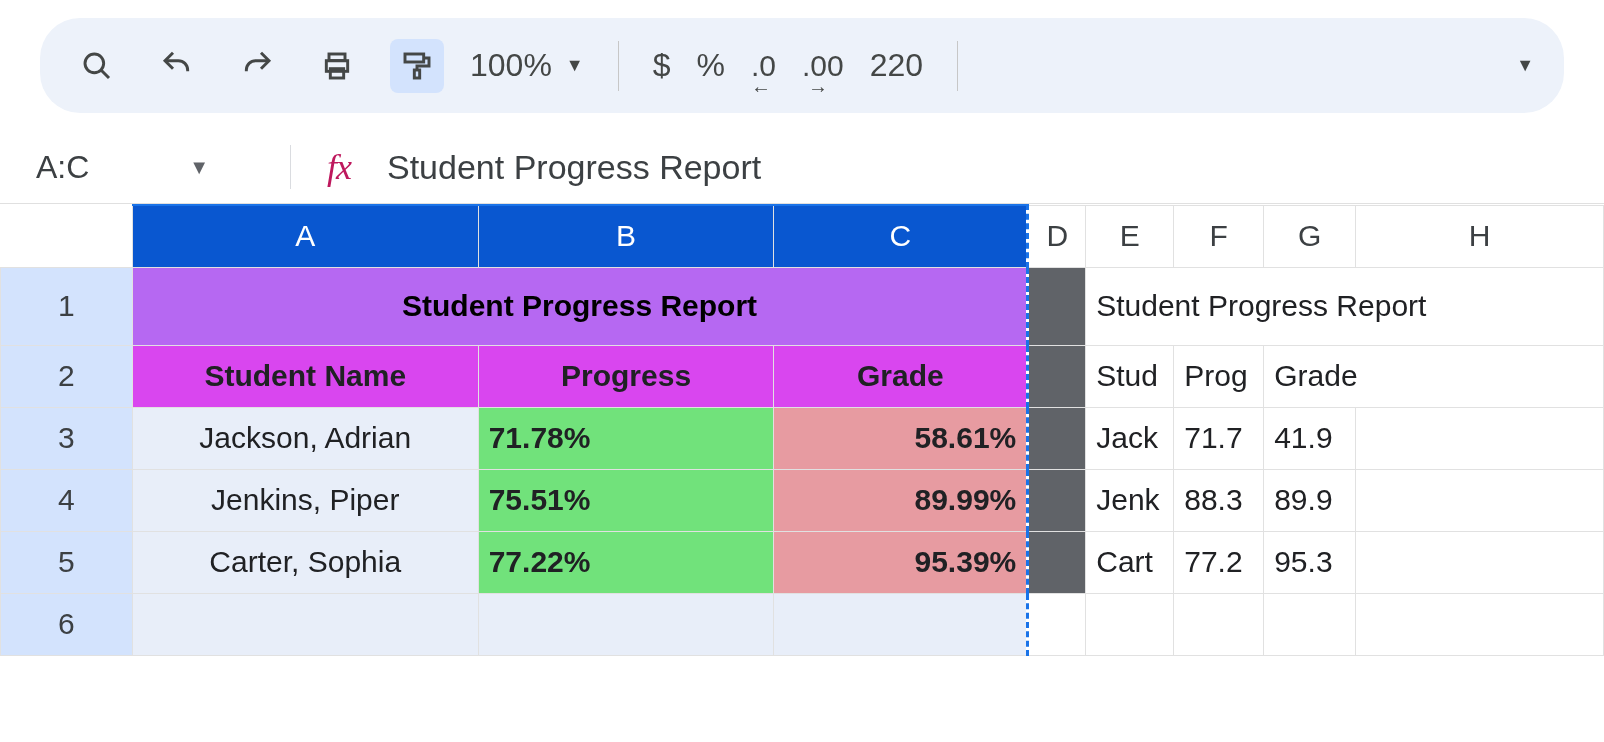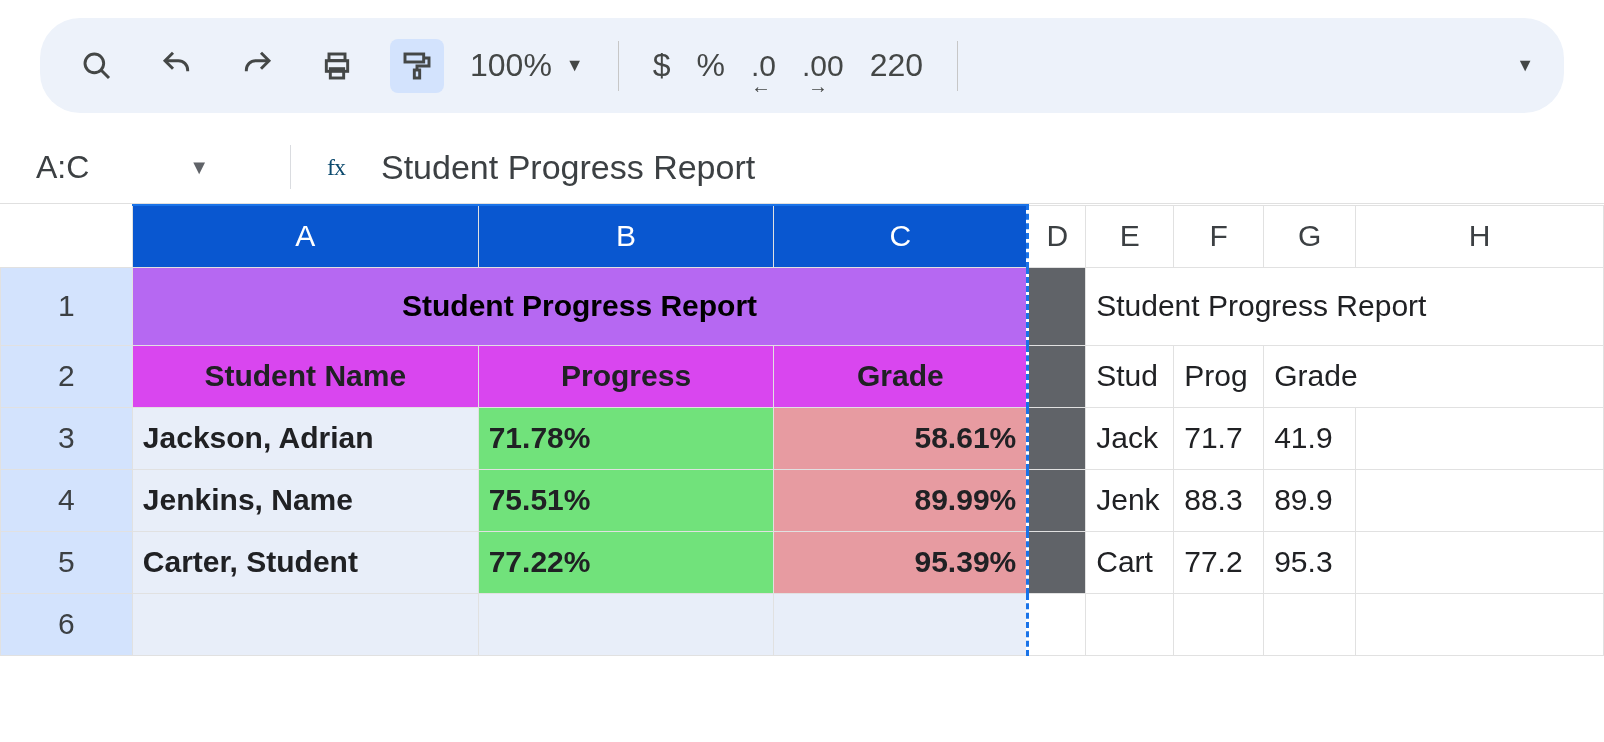--- a/index.html
+++ b/index.html
@@ -43,22 +43,22 @@
   }
   .namebox {
     font-size: 32px; color: #3c4043;
     display: flex; align-items: center; gap: 100px;
     padding-right: 14px;
     min-width: 230px;
   }
   .namebox .caret2 { font-size: 20px; color: #606368; }
   .fbar-div { width: 1px; height: 44px; background: #dadce0; }
   .fx {
-    font-family: "Times New Roman", serif; 
-    font-size: 24px; color: #0c4a6e; letter-spacing: -1px;
+    font-family: "Times New Roman", serif; font-style: italic;
+    font-size: 36px; color: #be185d; letter-spacing: -1px;
     padding: 0 12px;
   }
   .formula-input { font-size: 34px; color: #3c4043; flex: 1; }
 
   
   .grid-wrap { overflow: hidden; }
   .grid { border-collapse: collapse; table-layout: fixed; }
   .grid th, .grid td {
     border: 1px solid #e1e1e1;
     font-size: 30px;
@@ -78,21 +78,21 @@
 
   
   .sel-outline-right { border-right: 3px dashed #1a73e8 !important; }
   .sel-top { border-top: 2px solid #1a73e8 !important; }
 
   
   .title-cell {
     background: #b668f2; color: #000; font-weight: bold; text-align: center; font-size: 42px;
   }
   .head-cell { background: #d946ef; font-weight: bold; text-align: center; font-size: 36px; }
-  .name-cell { background: #e8eef9; font-weight: bold; font-size: 34px; padding-left: 16px; }
+  .name-cell { background: #e8eef9; font-weight: normal; font-size: 34px; padding-left: 16px; text-align: center; }
   .prog-cell { background: #71e27b; font-weight: bold; font-size: 34px; }
   .grade-cell { background: #e79ba1; font-weight: bold; text-align: right; font-size: 34px; }
   .blank-sel { background: #e8eef9; }
 
   
   .gap-col { background: #606368; width: 58px; padding:0 !important; }
   .extra { background: #fff; font-size: 30px; padding: 0 8px; overflow: hidden; }
   .extra.overflow { overflow: visible; }
 </style>
 </head>
@@ -216,32 +216,32 @@
     <td class="prog-cell">71.78%</td>
     <td class="grade-cell sel-outline-right">58.61%</td>
     <td class="gap-col"></td>
     <td class="extra">Jack</td>
     <td class="extra">71.7</td>
     <td class="extra">41.9</td>
     <td class="extra"></td>
   </tr>
   <tr>
     <th class="rowh">4</th>
-    <td class="name-cell">Jenkins, Name</td>
+    <td class="name-cell">Jenkins, Piper</td>
     <td class="prog-cell">75.51%</td>
     <td class="grade-cell sel-outline-right">89.99%</td>
     <td class="gap-col"></td>
     <td class="extra">Jenk</td>
     <td class="extra">88.3</td>
     <td class="extra">89.9</td>
     <td class="extra"></td>
   </tr>
   <tr>
     <th class="rowh">5</th>
-    <td class="name-cell">Carter, Student</td>
+    <td class="name-cell">Carter, Sophia</td>
     <td class="prog-cell">77.22%</td>
     <td class="grade-cell sel-outline-right">95.39%</td>
     <td class="gap-col"></td>
     <td class="extra">Cart</td>
     <td class="extra">77.2</td>
     <td class="extra">95.3</td>
     <td class="extra"></td>
   </tr>
 
   <tr>

